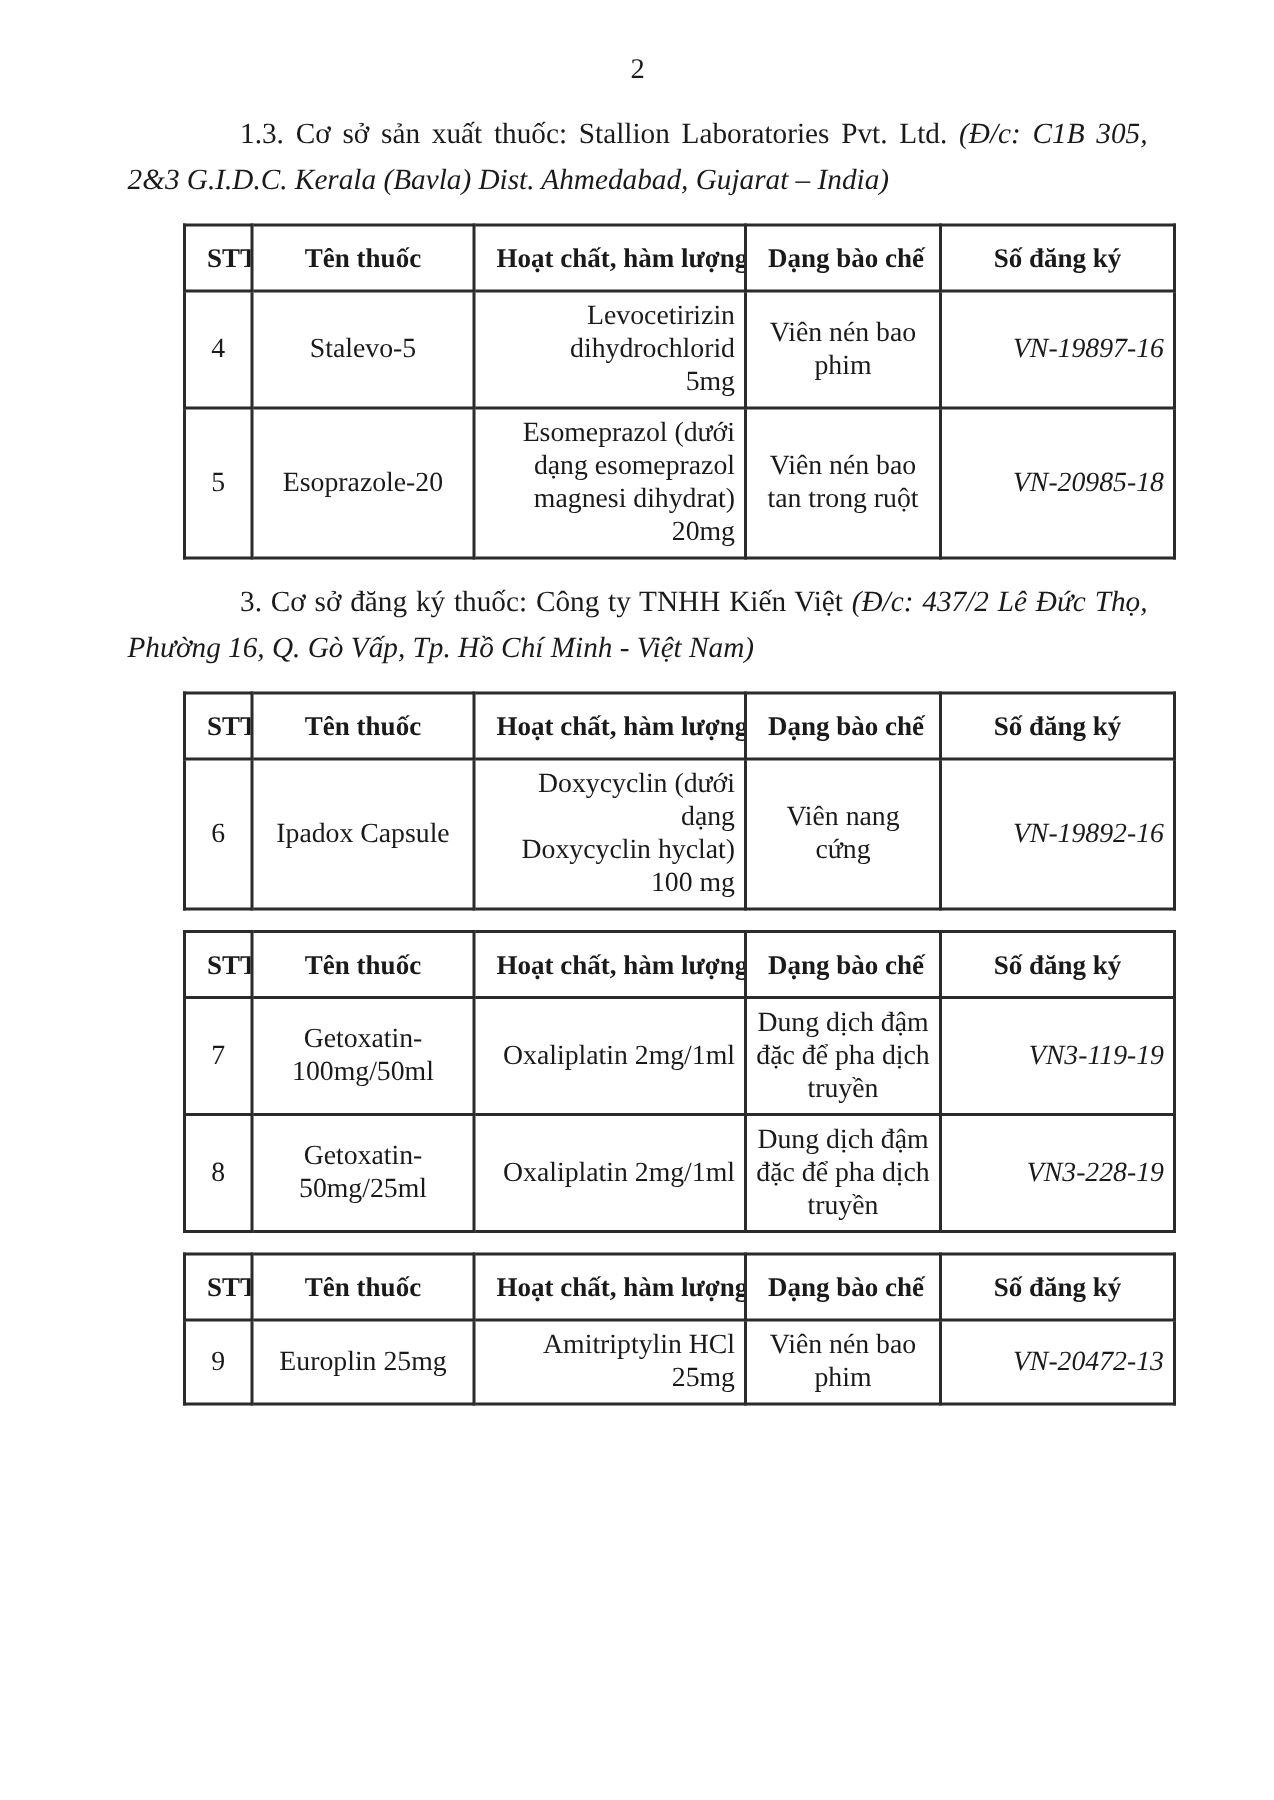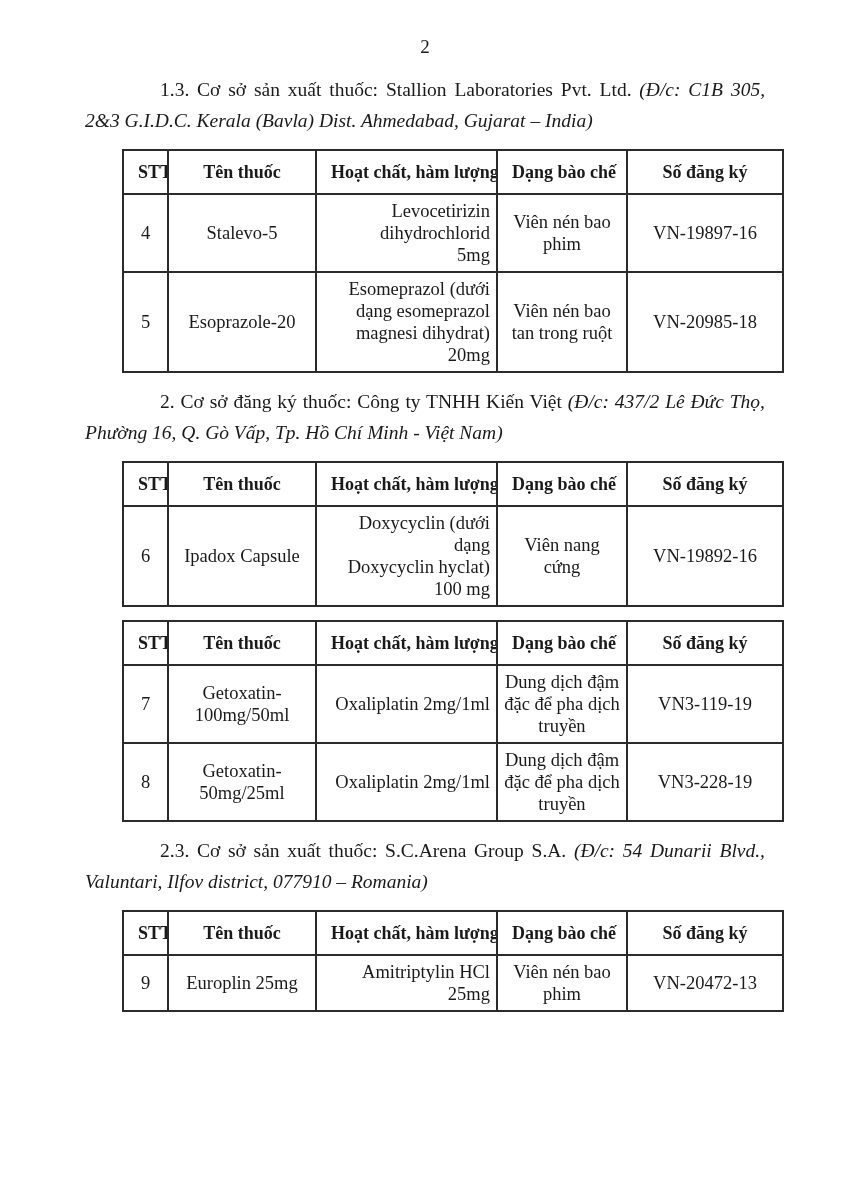--- a/index.html
+++ b/index.html
@@ -60,21 +60,21 @@
     font-size: 18px;
   }
   table.drug-table td {
     padding: 5px 6px;
     white-space: pre-line;
   }
   td.cell-stt { text-align: center; }
   td.cell-name { text-align: center; padding-left: 13px; }
   td.cell-ing  { text-align: right; padding-left: 8px; }
   td.cell-form { text-align: center; padding-left: 10px; }
-  td.cell-reg  { text-align: center; }
+  td.cell-reg  { text-align: right; font-style: italic; }
 </style>
 </head>
 <body>
 
 <div class="page">
 
   <div class="page-number">2</div>
 
   <p class="heading"><span>1.3. Cơ sở sản xuất thuốc: Stallion Laboratories Pvt. Ltd. </span><i>(Đ/c: C1B 305, 2&amp;3 G.I.D.C. Kerala (Bavla) Dist. Ahmedabad, Gujarat – India)</i></p>
 
@@ -113,21 +113,21 @@
 dạng esomeprazol
 magnesi dihydrat)
 20mg</td>
         <td class="cell-form">Viên nén bao
 tan trong ruột</td>
         <td class="cell-reg">VN-20985-18</td>
       </tr>
     </tbody>
   </table>
 
-  <p class="heading"><span>2. Cơ sở đăng ký thuốc: Công ty TNHH Kiến Việt </span><i>(Đ/c: 437/2 Lê Đức Thọ, Phường 16, Q. Gò Vấp, Tp. Hồ Chí Minh - Việt Nam)</i></p>
+  <p class="heading"><span>3. Cơ sở đăng ký thuốc: Công ty TNHH Kiến Việt </span><i>(Đ/c: 437/2 Lê Đức Thọ, Phường 16, Q. Gò Vấp, Tp. Hồ Chí Minh - Việt Nam)</i></p>
 
 
   <table class="drug-table">
     <colgroup>
         <col class="c-stt">
         <col class="c-name">
         <col class="c-ing">
         <col class="c-form">
         <col class="c-reg">
       </colgroup>
@@ -188,21 +188,20 @@
 50mg/25ml</td>
         <td class="cell-ing">Oxaliplatin 2mg/1ml</td>
         <td class="cell-form">Dung dịch đậm
 đặc để pha dịch
 truyền</td>
         <td class="cell-reg">VN3-228-19</td>
       </tr>
     </tbody>
   </table>
 
-  <p class="heading"><span>2.3. Cơ sở sản xuất thuốc: S.C.Arena Group S.A. </span><i>(Đ/c: 54 Dunarii Blvd., Valuntari, Ilfov district, 077910 – Romania)</i></p>
 
   <table class="drug-table">
     <colgroup>
         <col class="c-stt">
         <col class="c-name">
         <col class="c-ing">
         <col class="c-form">
         <col class="c-reg">
       </colgroup>
     <thead>

